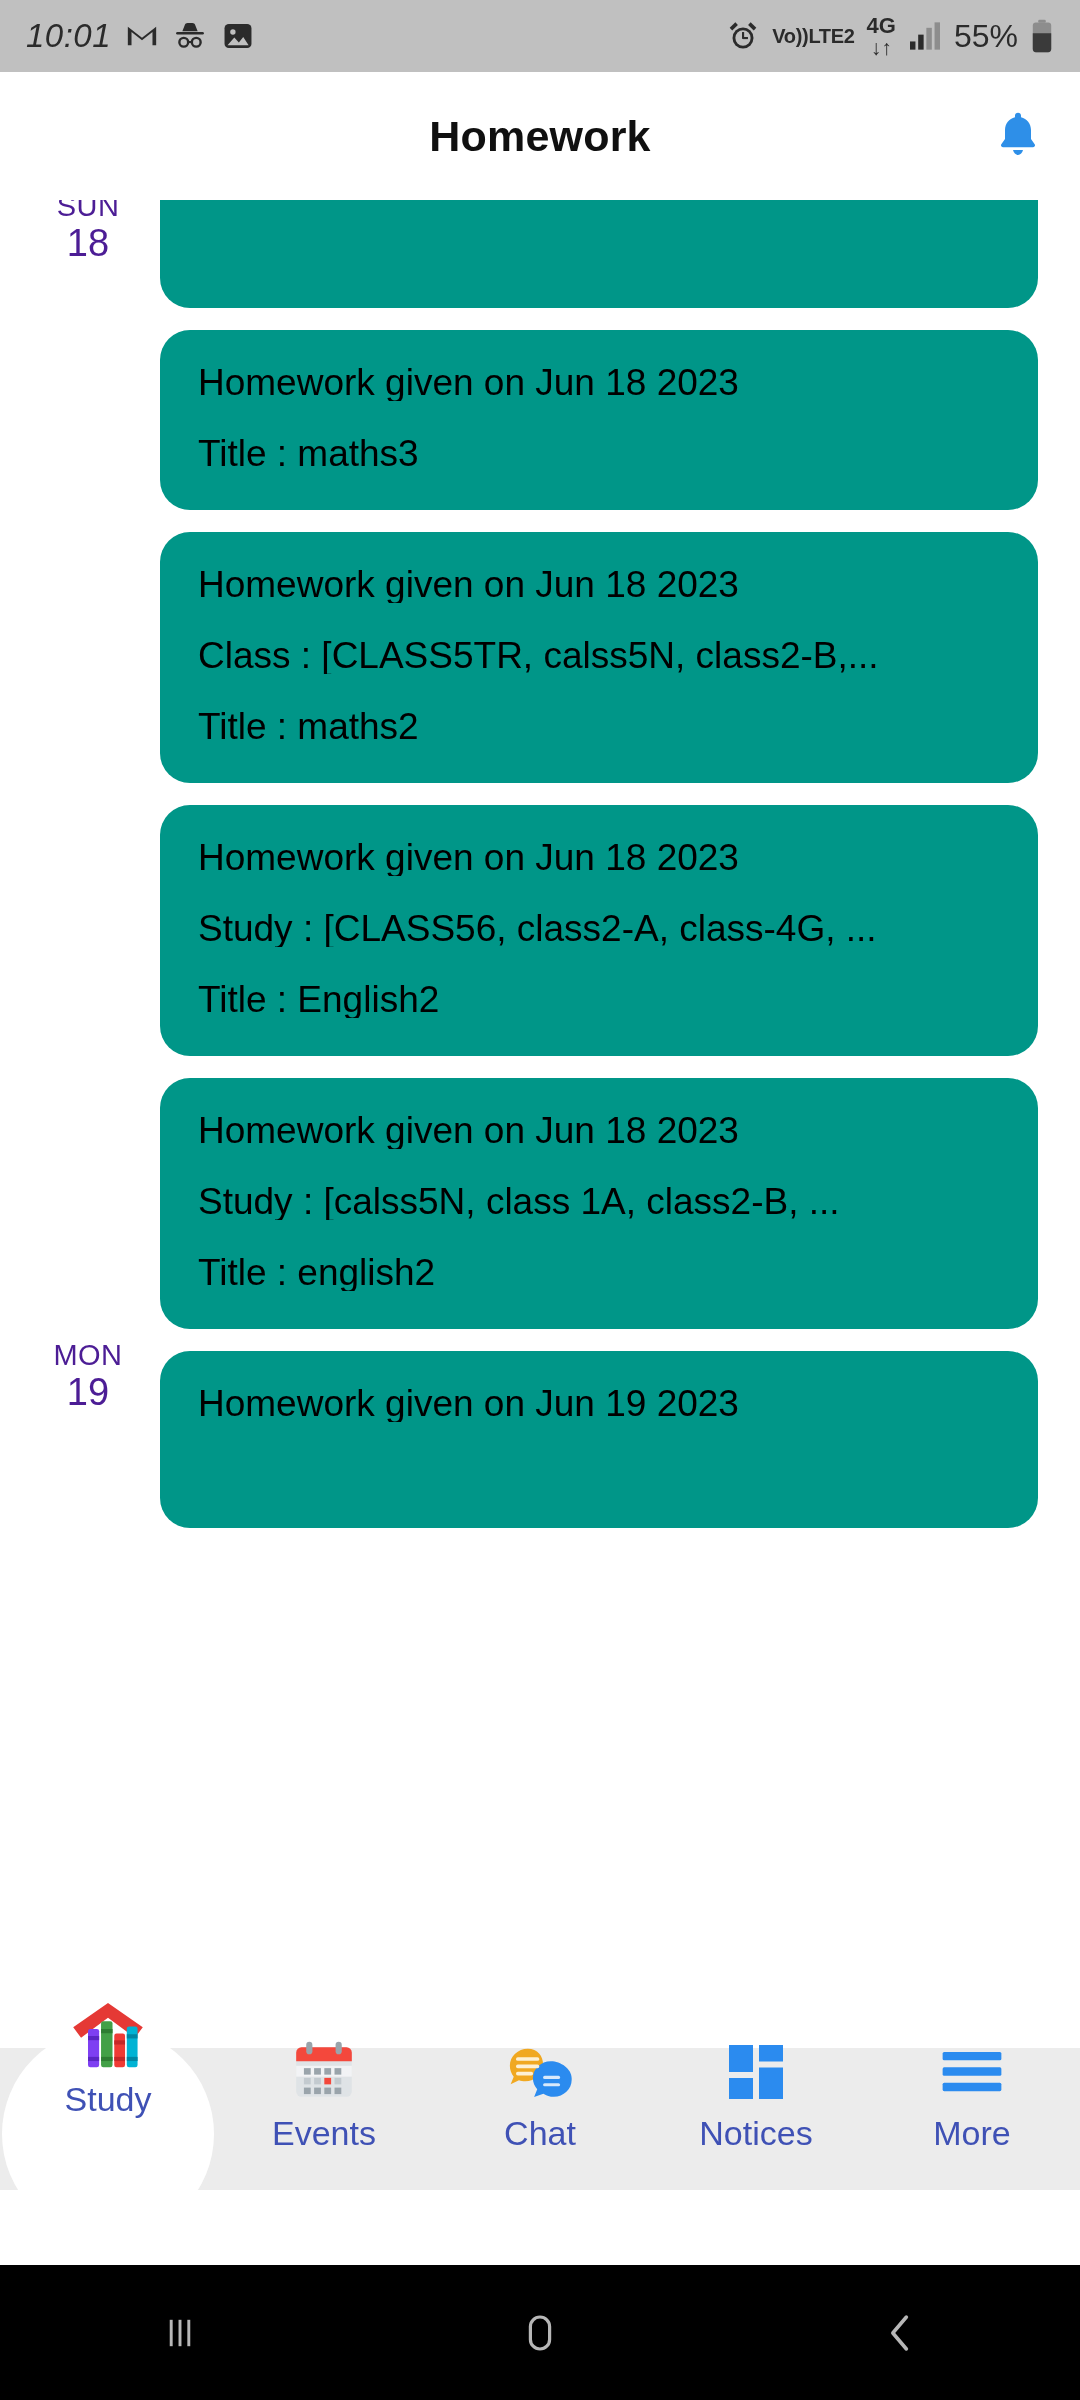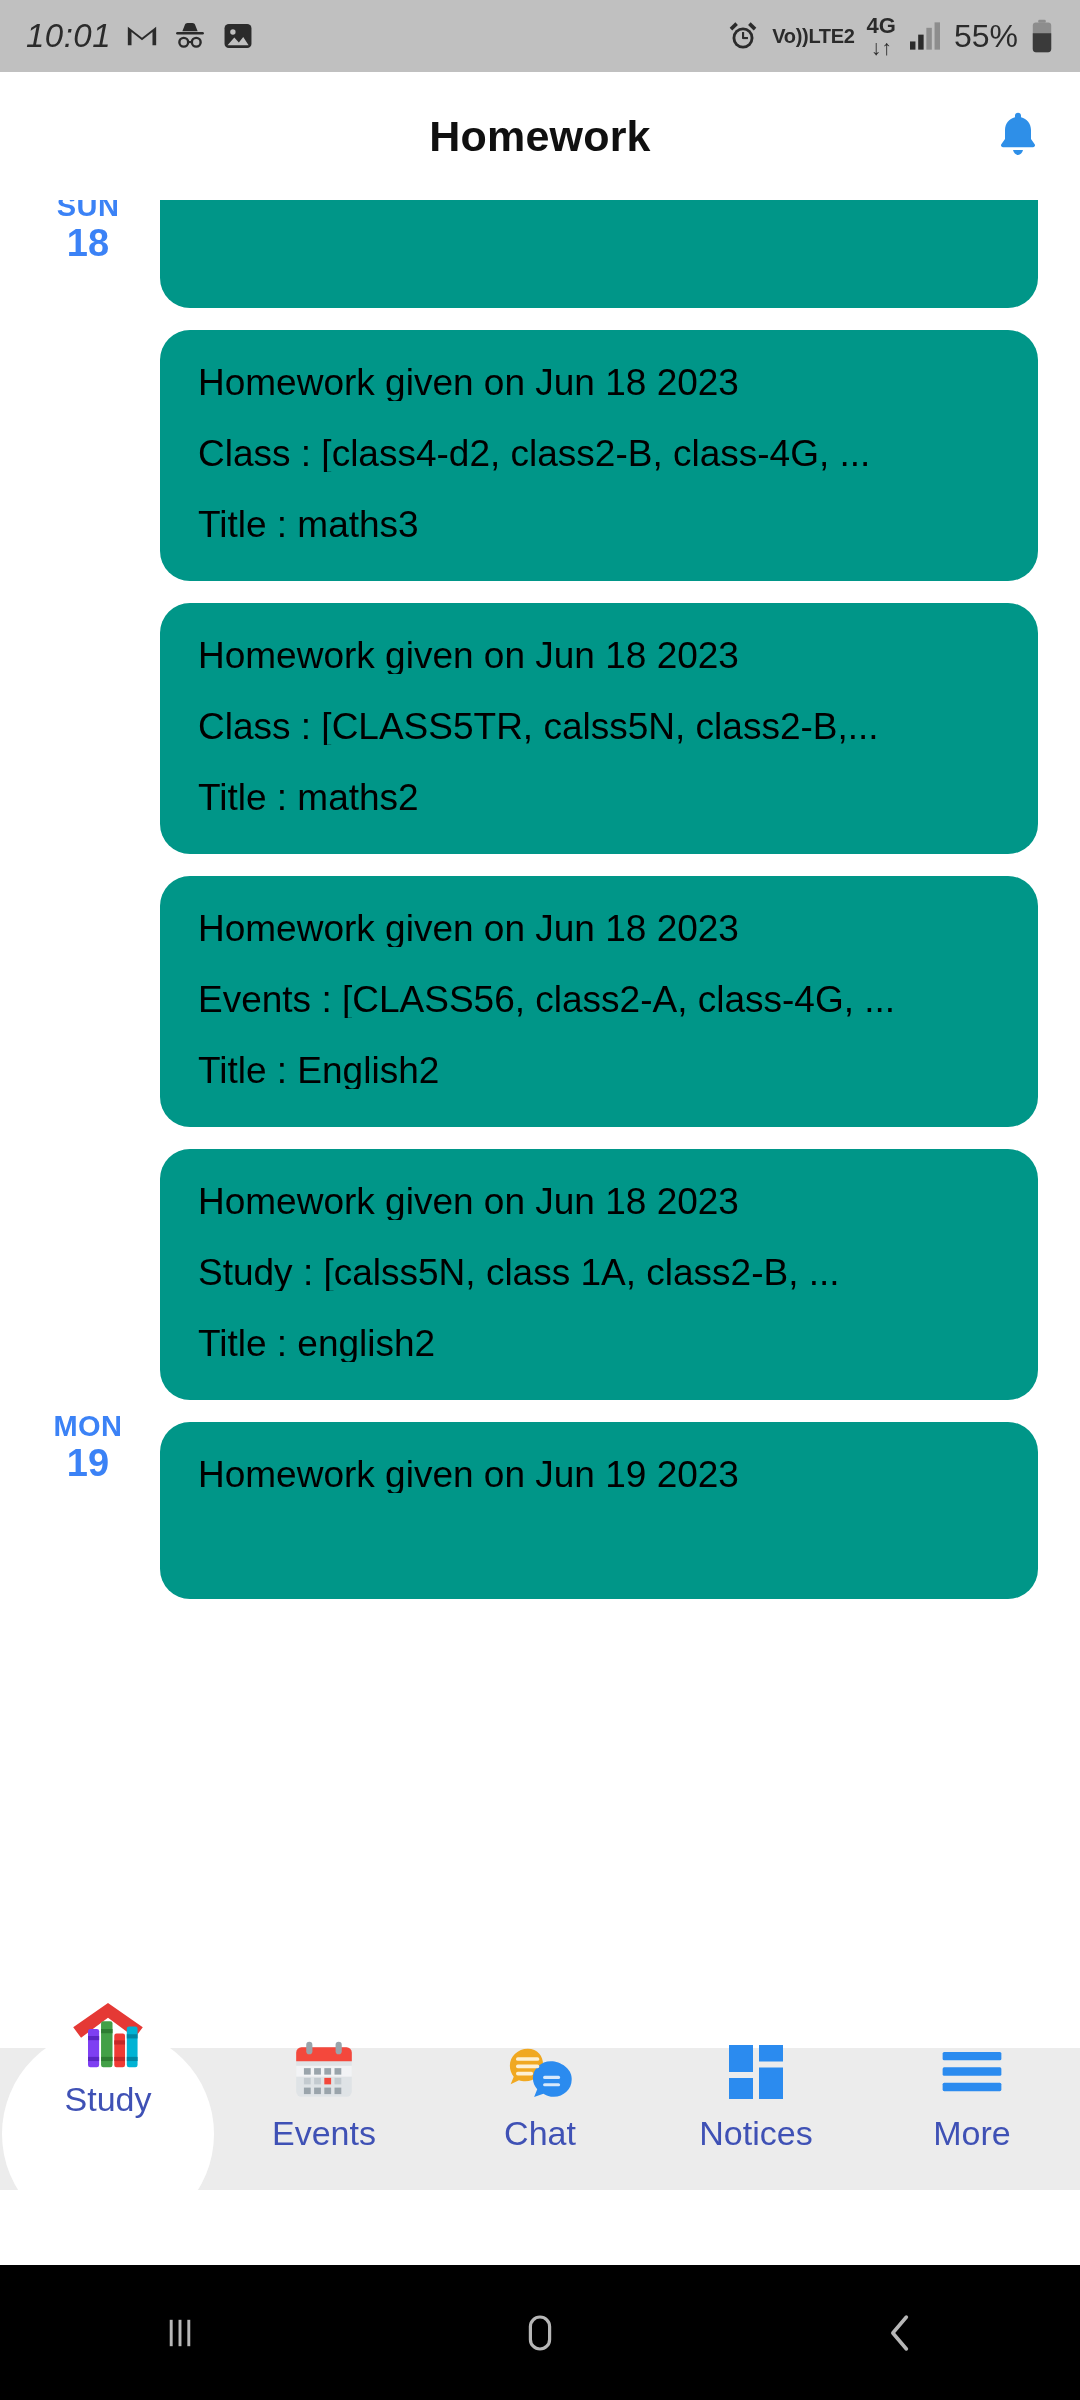--- a/index.html
+++ b/index.html
@@ -41,21 +41,21 @@
   .bell-btn { position: absolute; right: 36px; top: 50%; transform: translateY(-50%); }
 
   
   .list {
     position: absolute; top: 200px; left: 0; width: 1080px; height: 1760px;
     overflow: hidden;
   }
   .daygroup { position: relative; }
   .daylabel {
     position: absolute; left: 0; width: 176px; text-align: center;
-    color: #3b82f6; font-weight: 700; line-height: 1.12;
+    color: #4c1d95; font-weight: 400; line-height: 1.12;
   }
   .daylabel .dow { font-size: 29px; letter-spacing: .5px; display: block; }
   .daylabel .dnum { font-size: 38px; display: block; }
 
   .card {
     margin: 0 42px 0 160px;
     background: #009688;
     border-radius: 30px;
     padding: 34px 38px 38px 38px;
     color: #000000;
@@ -191,33 +191,32 @@
     <div class="daygroup">
       <div class="daylabel" style="top:-10px;">
         <span class="dow">SUN</span>
         <span class="dnum">18</span>
       </div>
 
       <div class="card clipped-top"></div>
 
       <div class="card">
         <div class="card-line head">Homework given on Jun 18 2023</div>
-        <div class="card-line cls">Class : [class4-d2, class2-B, class-4G, ...</div>
         <div class="card-line ttl">Title : maths3</div>
       </div>
 
       <div class="card">
         <div class="card-line head">Homework given on Jun 18 2023</div>
         <div class="card-line cls">Class : [CLASS5TR, calss5N, class2-B,...</div>
         <div class="card-line ttl">Title : maths2</div>
       </div>
 
       <div class="card">
         <div class="card-line head">Homework given on Jun 18 2023</div>
-        <div class="card-line cls">Events : [CLASS56, class2-A, class-4G, ...</div>
+        <div class="card-line cls">Study : [CLASS56, class2-A, class-4G, ...</div>
         <div class="card-line ttl">Title : English2</div>
       </div>
 
       <div class="card">
         <div class="card-line head">Homework given on Jun 18 2023</div>
         <div class="card-line cls">Study : [calss5N, class 1A, class2-B, ...</div>
         <div class="card-line ttl">Title : english2</div>
       </div>
     </div>
 

